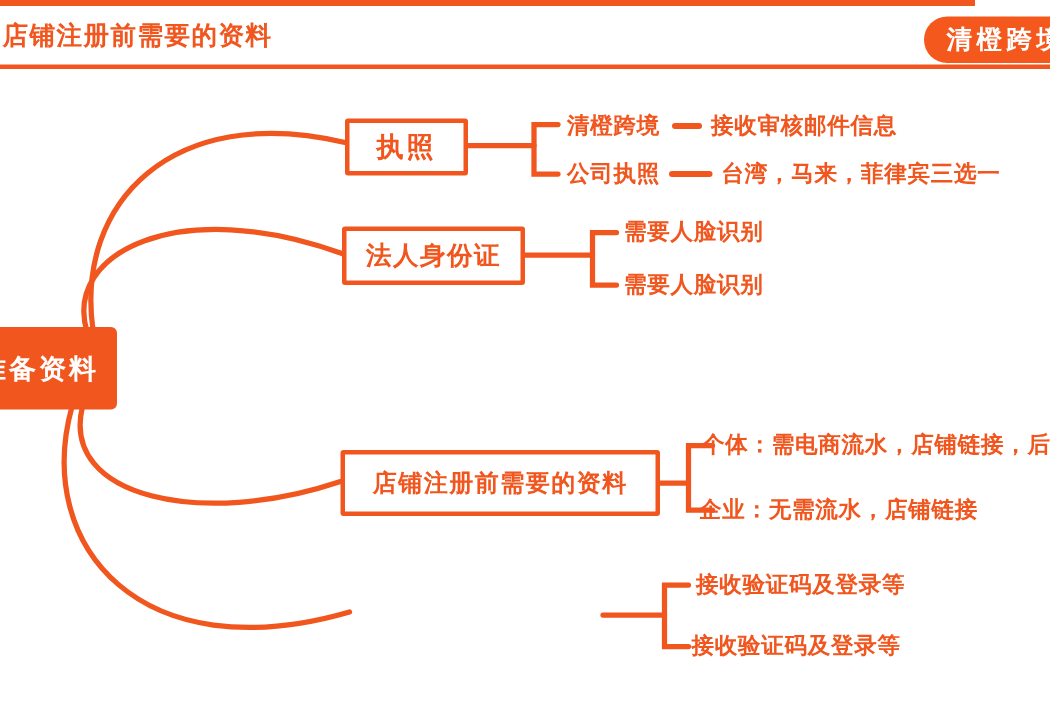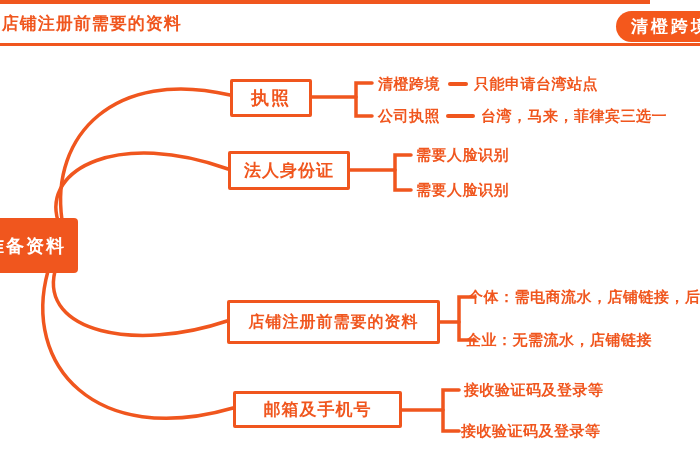--- a/index.html
+++ b/index.html
@@ -74,24 +74,23 @@
       <path d="M 450 84 L 466 84"></path>
       <path d="M 448 116 L 473 116"></path>
     </g>
   </svg>
 
   <div class="rootbox">准备资料</div>
 
   <div class="node node1">执照</div>
   <div class="node node2">法人身份证</div>
   <div class="node node3">店铺注册前需要的资料</div>
-  <div class="node node4">邮箱及手机号</div>
 
   <div class="lbl" style="left:378px;top:84px;">清橙跨境</div>
-  <div class="lbl" style="left:474px;top:84px;">只能申请台湾站点</div>
+  <div class="lbl" style="left:474px;top:84px;">接收审核邮件信息</div>
   <div class="lbl" style="left:378px;top:116px;">公司执照</div>
   <div class="lbl" style="left:481px;top:116px;text-align:center;">台湾，马来，菲律宾三选一</div>
 
   <div class="lbl" style="left:416px;top:155px;">需要人脸识别</div>
   <div class="lbl" style="left:416px;top:190px;">需要人脸识别</div>
 
   <div class="lbl" style="left:468px;top:297px;">个体：需电商流水，店铺链接，后台</div>
   <div class="lbl" style="left:466px;top:340px;">企业：无需流水，店铺链接</div>
 
   <div class="lbl" style="left:464px;top:390px;">接收验证码及登录等</div>

